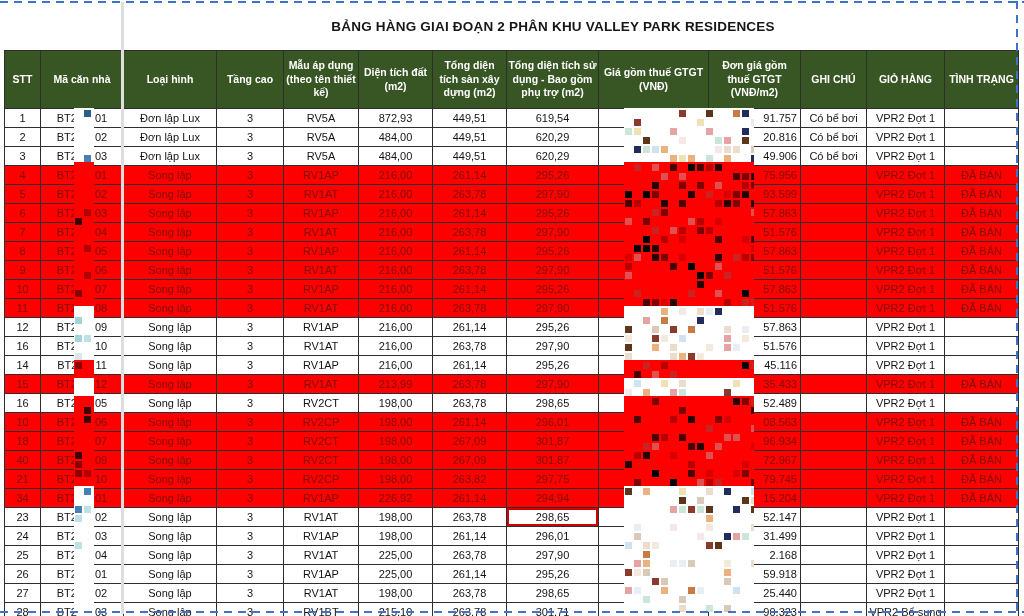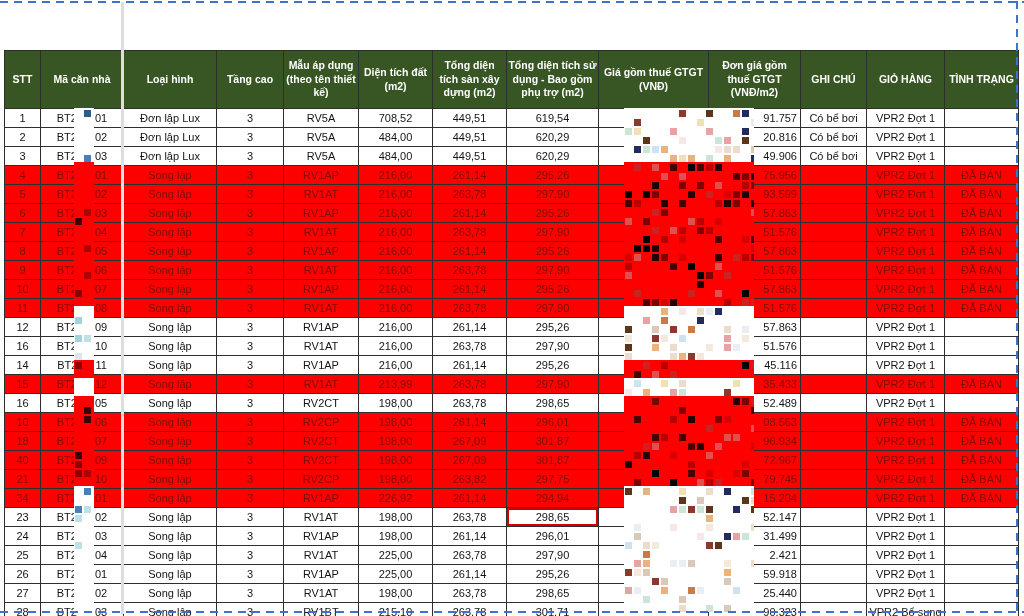--- a/index.html
+++ b/index.html
@@ -36,20 +36,21 @@
   .dash-h { position:absolute; height:2px; z-index:30;
     background:repeating-linear-gradient(90deg,#3c74cc 0 8px,rgba(0,0,0,0) 8px 14px); }
   .dash-v { position:absolute; width:2px; z-index:30;
     background:repeating-linear-gradient(180deg,#3c74cc 0 8px,rgba(0,0,0,0) 8px 14px); }
 </style>
 </head>
 <body>
 
 <div class="sheet">
 
+  <div class="title-bar">BẢNG HÀNG GIAI ĐOẠN 2 PHÂN KHU VALLEY PARK RESIDENCES</div>
 
   <table class="grid">
     <colgroup>
       <col style="width:36px">
         <col style="width:83px">
         <col style="width:93px">
       <col style="width:67px">
         <col style="width:75px">
         <col style="width:74px">
       <col style="width:74px">
@@ -77,21 +78,21 @@
           <th>TÌNH TRẠNG</th>
         </tr>
     </thead>
     <tbody id="tb">
         <tr>
           <td>1</td>
           <td><span>BT2</span><span class="code-gap"></span><span>01</span></td>
           <td>Đơn lập Lux</td>
           <td>3</td>
           <td>RV5A</td>
-          <td>708,52</td>
+          <td>872,93</td>
           <td>449,51</td>
           <td>619,54</td>
           <td></td>
           <td class="dg">91.757</td>
           <td>Có bể bơi</td>
           <td>VPR2 Đợt 1</td>
           <td></td>
         </tr>
         <tr>
           <td>2</td>
@@ -426,21 +427,21 @@
         <tr>
           <td>25</td>
           <td><span>BT2</span><span class="code-gap"></span><span>04</span></td>
           <td>Song lập</td>
           <td>3</td>
           <td>RV1AT</td>
           <td>225,00</td>
           <td>263,78</td>
           <td>297,90</td>
           <td></td>
-          <td class="dg">2.421</td>
+          <td class="dg">2.168</td>
           <td></td>
           <td>VPR2 Đợt 1</td>
           <td></td>
         </tr>
         <tr>
           <td>26</td>
           <td><span>BT2</span><span class="code-gap"></span><span>01</span></td>
           <td>Song lập</td>
           <td>3</td>
           <td>RV1AP</td>

